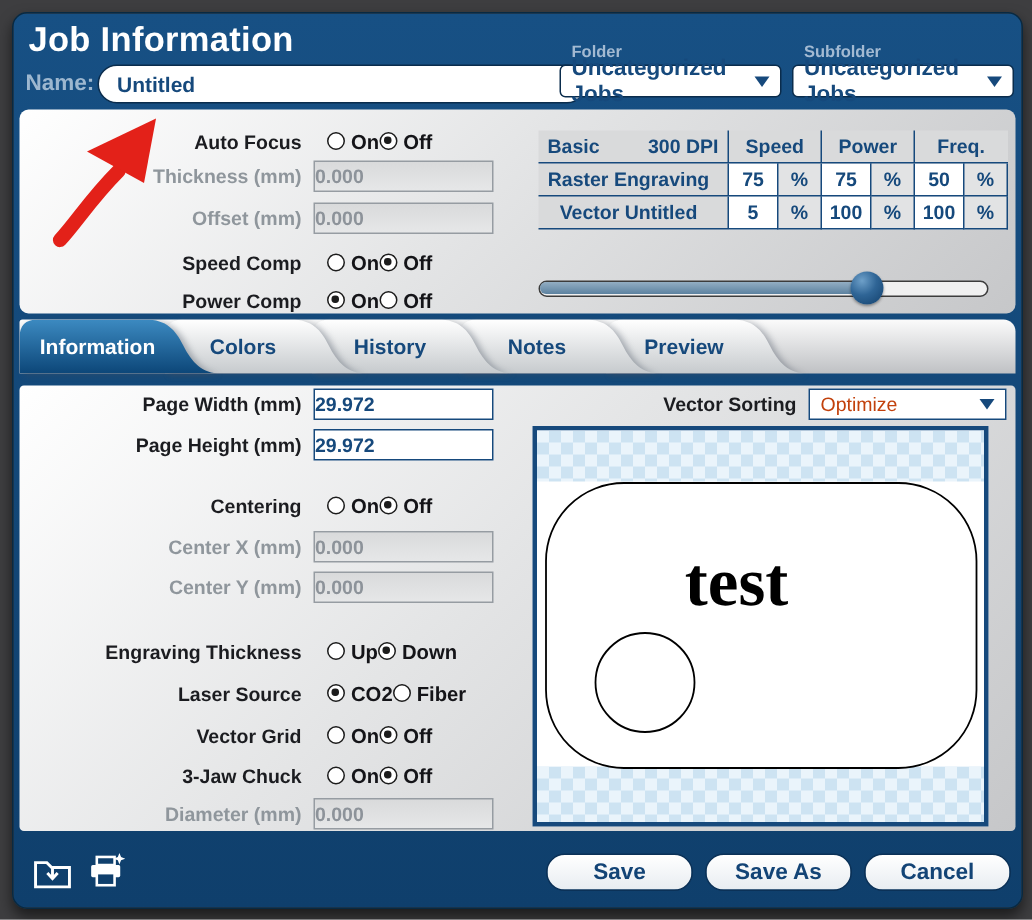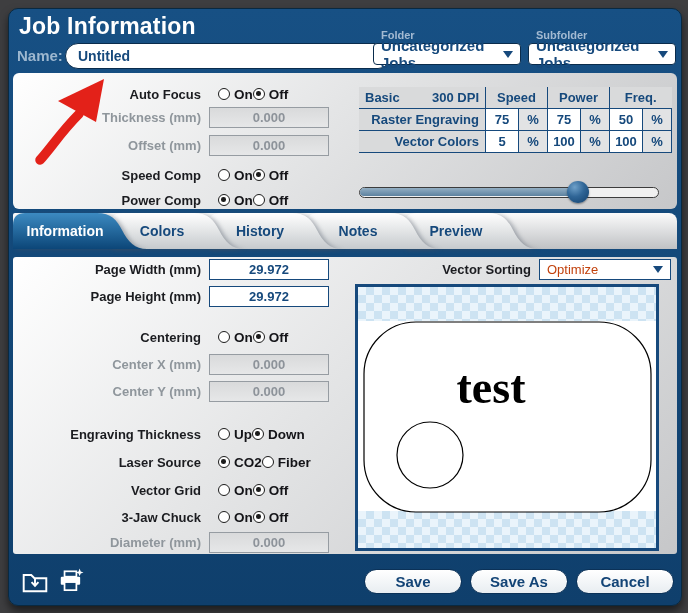--- a/index.html
+++ b/index.html
@@ -17,32 +17,32 @@
           font-size:15px;font-weight:bold;color:#16497c;}
   .caret{width:0;height:0;border-left:5px solid transparent;border-right:5px solid transparent;border-top:7px solid #16497c;}
   
   .panel{position:absolute;left:4px;width:664px;background:linear-gradient(135deg,#ffffff 0%,#e4e5e6 45%,#c6c7c9 100%);}
   .panel.upper{top:64px;height:136px;border-radius:6px;}
   .panel.content{top:248px;height:297px;border-radius:3px;}
   
   .frow{position:absolute;height:22px;display:flex;align-items:center;}
   .flabel{width:188px;text-align:right;font-weight:bold;font-size:13px;color:#1b1c20;padding-right:0;box-sizing:border-box;}
   .flabel.dis{color:#8f969c;}
-  .ibox{width:120px;height:21px;margin-left:8px;display:flex;align-items:center;justify-content:center;
+  .ibox{width:120px;height:21px;margin-left:8px;display:flex;align-items:center;justify-content:flex-start;
         font-weight:bold;font-size:13px;box-sizing:border-box;}
   .ibox.on{background:#fff;border:1px solid #16497c;color:#16497c;}
   .ibox.dis{background:linear-gradient(#d9dadb,#e6e7e8);border:1px solid #969ca2;color:#8d939a;}
   .radios{display:flex;margin-left:17px;align-items:center;}
   .ropt{display:flex;align-items:center;gap:4px;font-weight:bold;font-size:13.5px;color:#141418;}
   .rb{width:12px;height:12px;border:1.6px solid #1c1c1c;border-radius:50%;background:#fff;box-sizing:border-box;position:relative;flex:none;}
   .rb.sel::after{content:"";position:absolute;left:2.4px;top:2.4px;width:4.6px;height:4.6px;border-radius:50%;background:#1c1c1c;}
   
   .ptable{position:absolute;left:346px;top:14px;border-collapse:collapse;font-size:13px;font-weight:bold;color:#16497c;}
   .ptable td{height:21px;padding:0;}
-  .t-lbl{width:120px;background:#d9dadb;text-align:right;padding-right:6px !important;border-bottom:1px solid #16497c;margin-top:40px;}
+  .t-lbl{width:120px;background:#d9dadb;text-align:center;padding-right:6px !important;border-bottom:1px solid #16497c;margin-top:40px;}
   .t-mode{width:120px;background:#d9dadb;border-bottom:1px solid #16497c;}
   .t-mode div{display:flex;justify-content:space-between;padding:0 6px;}
   .t-h{background:#d9dadb;text-align:center;border-bottom:1px solid #16497c;border-left:1px solid #16497c;}
   .t-num{width:32px;background:#fff;text-align:center;border:1px solid #16497c;}
   .t-pct{width:28px;background:#e2e3e4;text-align:center;border:1px solid #16497c;}
   
   .slider{position:absolute;left:346px;top:108px;width:300px;height:22px;}
   .track{position:absolute;top:6px;left:0;width:298px;height:9px;border:1px solid #3c3c3c;border-radius:6px;background:#f0f0f0;}
   .fill{position:absolute;top:7px;left:1px;height:8px;background:linear-gradient(#93aec3,#5d82a0);border-radius:5px;}
   .thumb{position:absolute;top:0;width:22px;height:22px;border-radius:50%;
@@ -161,21 +161,21 @@
         <tr>
           <td class="t-lbl">Raster Engraving</td>
           <td class="t-num">75</td>
           <td class="t-pct">%</td>
           <td class="t-num">75</td>
           <td class="t-pct">%</td>
           <td class="t-num">50</td>
           <td class="t-pct">%</td>
         </tr>
         <tr>
-          <td class="t-lbl">Vector Colors</td>
+          <td class="t-lbl">Vector Untitled</td>
           <td class="t-num">5</td>
           <td class="t-pct">%</td>
           <td class="t-num">100</td>
           <td class="t-pct">%</td>
           <td class="t-num">100</td>
           <td class="t-pct">%</td>
         </tr>
       </tbody>
         </table>
 

